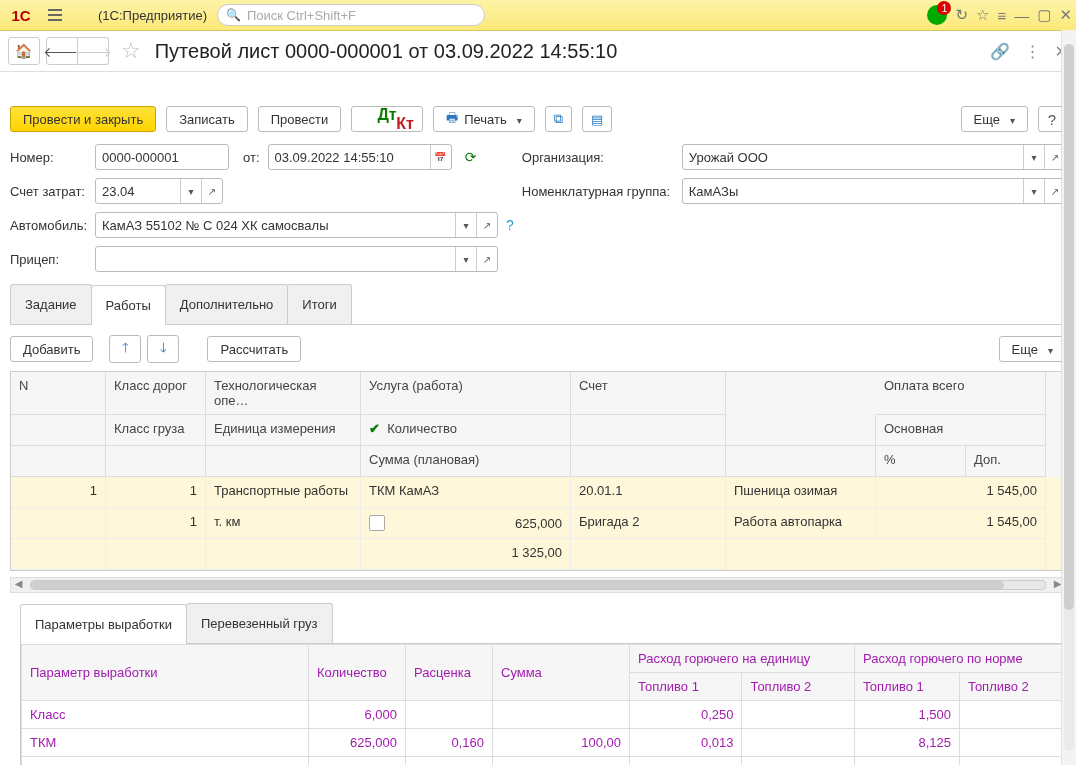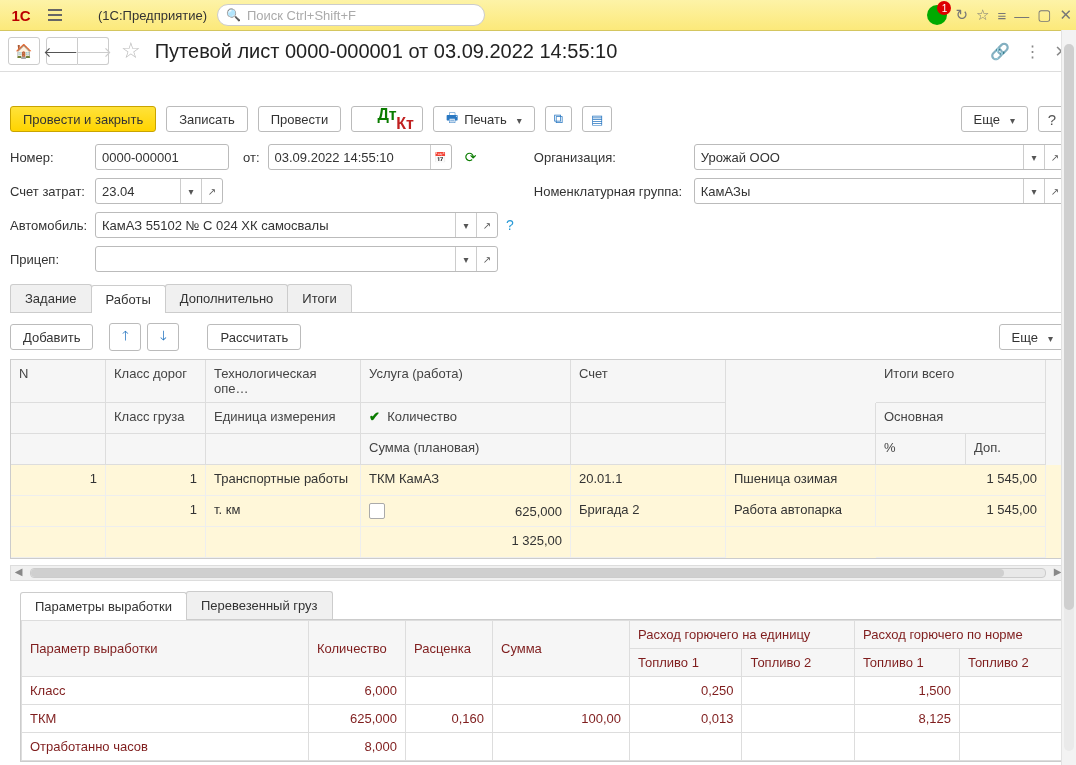--- a/index.html
+++ b/index.html
@@ -92,21 +92,21 @@
   .btn .caret::after { content:"▾"; font-size:10px; margin-left:4px; color:#555;}
   .toolbar .spacer { flex:1; }
   .btn.help { width:28px; padding:0; justify-content:center; font-size:15px; color:#555;}
   .dtkt { font-size:16px; line-height:9px; font-weight:bold; }
   .dtkt .d { color:#0a7c00; }
   .dtkt .k { color:#c02020;padding-left:36px; }
   
   .form-two-col {
     display:flex;
     padding: 0 10px;
-    gap: 20px;
+    gap: 8px;
   }
   .col { flex:1; }
   .col.left { flex: 0 0 500px; position:relative;}
   .col.right { flex: 1; }
   .fld-row { display:flex; align-items:center; margin-bottom:8px; min-height:26px;}
   .fld-row .label { width:85px; color:#333; }
   .col.right .fld-row .label { width:160px; }
   .input {
     height:24px; border:1px solid #bbb; background:#fff;
     padding:0 6px; font-size:13px; color:#333;
@@ -124,21 +124,21 @@
     width:22px; display:inline-flex; align-items:center; justify-content:center;
     color:#0a7c00; font-size:14px; margin-left:8px; cursor:pointer;
   }
   .question { color:#2a9ad6; font-size:14px; margin-left:8px; cursor:pointer;}
   
   .tabs {
     display:flex; border-bottom:1px solid #ccc;
     margin: 4px 10px 0 10px;
   }
   .tab {
-    padding:6px 14px; border:1px solid #ccc; border-bottom:none;
+    padding:12px 14px; border:1px solid #ccc; border-bottom:none;
     background:#f0f0f0; color:#333; cursor:pointer;
     margin-right:-1px; border-radius:3px 3px 0 0;
     font-size:13px;
   }
   .tab.active { background:#fff; position:relative; top:1px;}
   
   .tab-toolbar {
     display:flex; align-items:center; gap:10px;
     padding:10px 10px 8px 10px;
   }
@@ -193,21 +193,21 @@
   .h-scroll .track .bar { position:absolute; left:0; top:0; bottom:0; width:96%; background:#cfcfcf; border-radius:4px;}
   
   .inner-tabs-wrap { margin:0 10px 0 20px;}
   
   .param-grid {
     margin:0 10px 0 20px;
     border:1px solid #ccc; border-top:none;
   }
   .param-grid table { width:100%; border-collapse:collapse; font-size:13px;}
   .param-grid th, .param-grid td {
-    border:1px solid #ddd; padding:6px 8px; text-align:left; font-weight:normal; color:#7f1d1d;
+    border:1px solid #ddd; padding:6px 8px; text-align:left; font-weight:normal; color:#a21caf;
     background:#fff;
   }
   .param-grid thead th { background:#f6f6f6; }
   .param-grid td.num { text-align:right; }
   
   .v-scroll {
     position:absolute; right:0; top:30px; bottom:0;
     width:14px; background:#f3f3f3; border-left:1px solid #e2e2e2;
   }
   .v-scroll .vtrack { margin:14px 2px; height:calc(100% - 28px); background:#eaeaea; border-radius:6px; position:relative;}
@@ -368,21 +368,21 @@
   </div>
 
   <div class="grid">
 
     <div class="hdr">
       <div class="hcell">N</div>
       <div class="hcell">Класс дорог</div>
       <div class="hcell">Технологическая опе…</div>
       <div class="hcell">Услуга (работа)</div>
       <div class="hcell">Счет</div>
-      <div class="hcell" style="grid-column:7 / span 3;">Итоги всего</div>
+      <div class="hcell" style="grid-column:7 / span 3;">Оплата всего</div>
     </div>
 
     <div class="hdr">
       <div class="hcell"></div>
       <div class="hcell">Класс груза</div>
       <div class="hcell">Единица измерения</div>
       <div class="hcell"><span class="green-check">✔</span>&nbsp;&nbsp;<span>Количество</span></div>
       <div class="hcell"></div>
       <div class="hcell"></div>
       <div class="hcell" style="grid-column:7 / span 3;">Основная</div>

